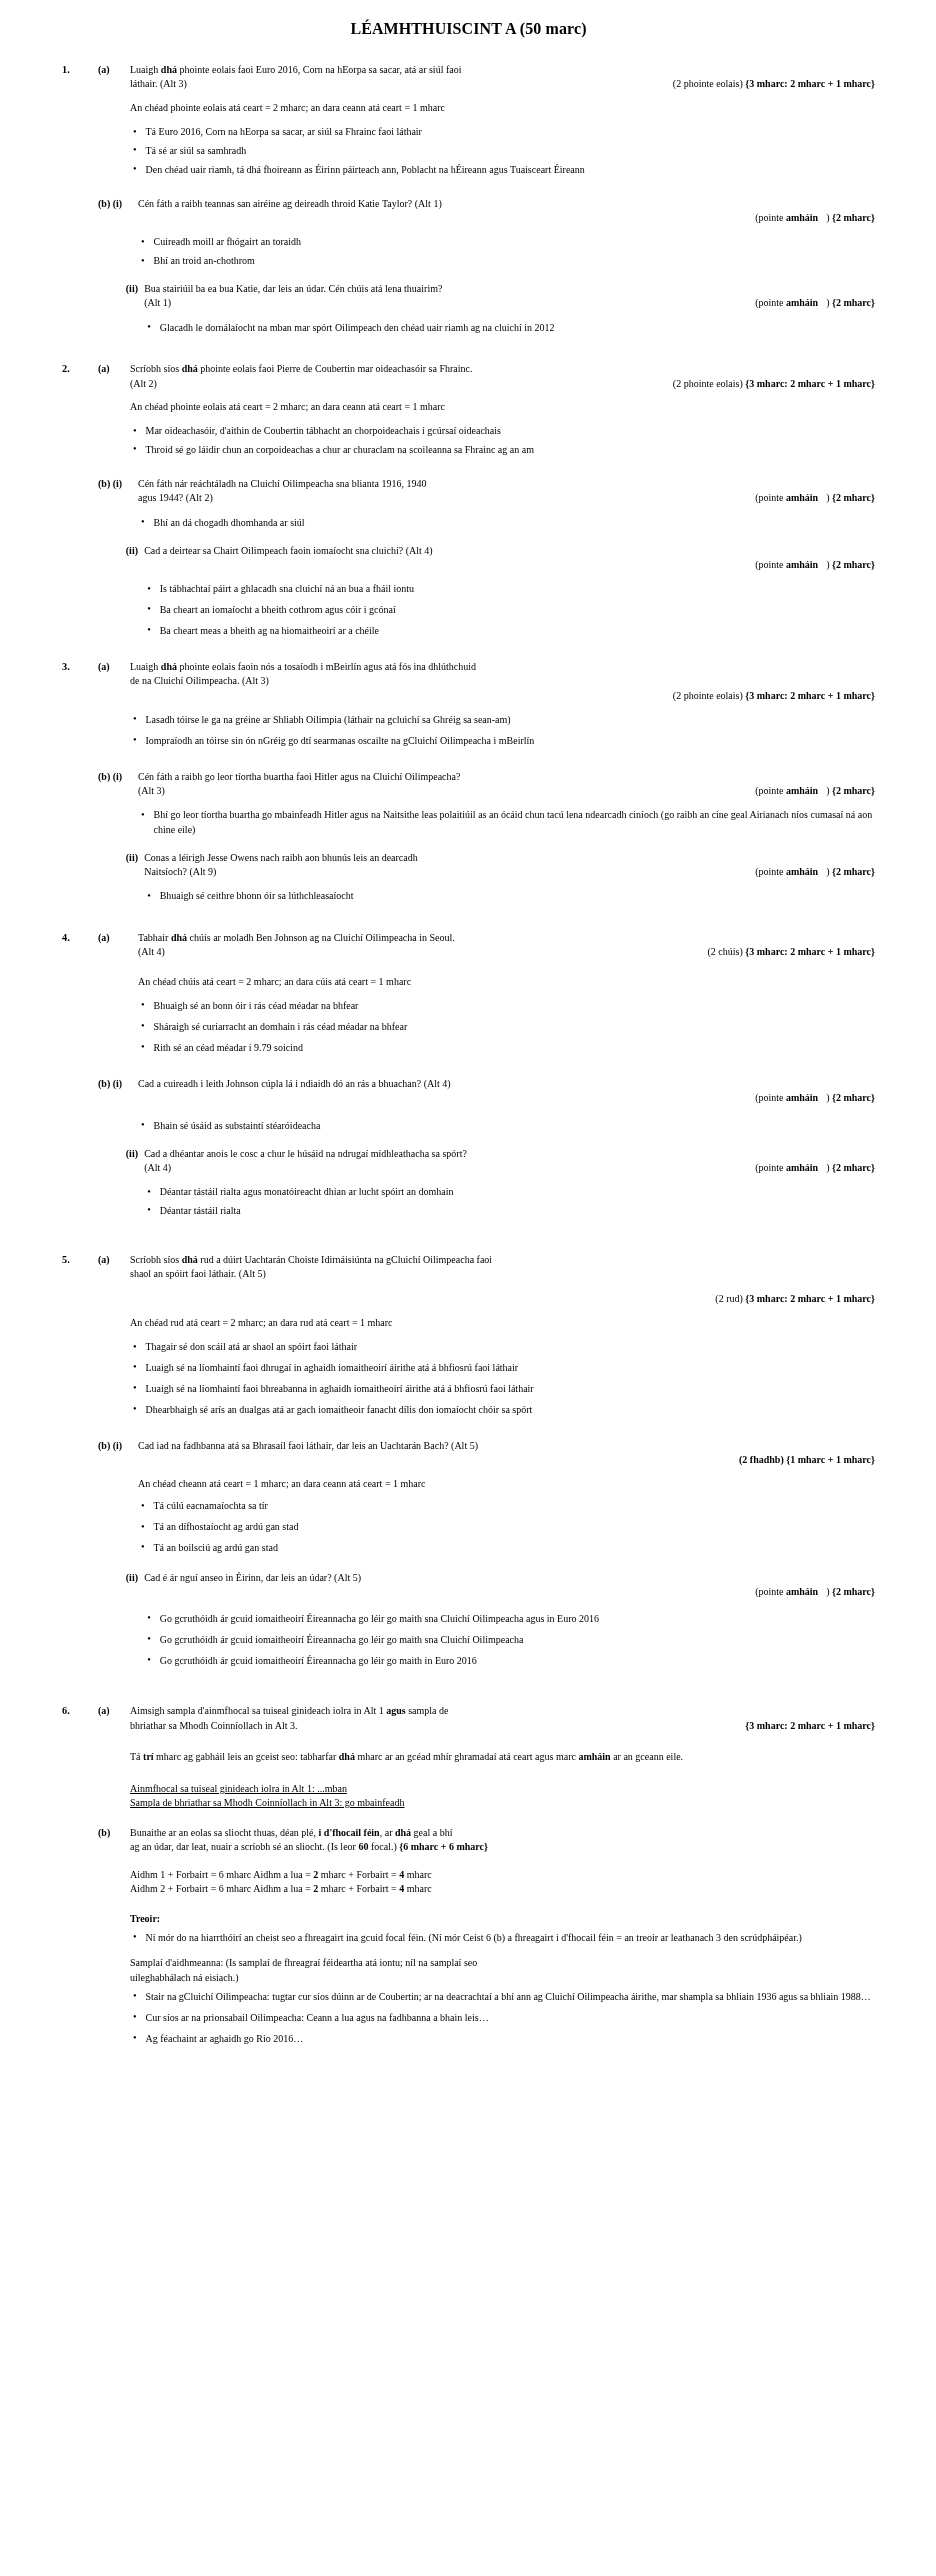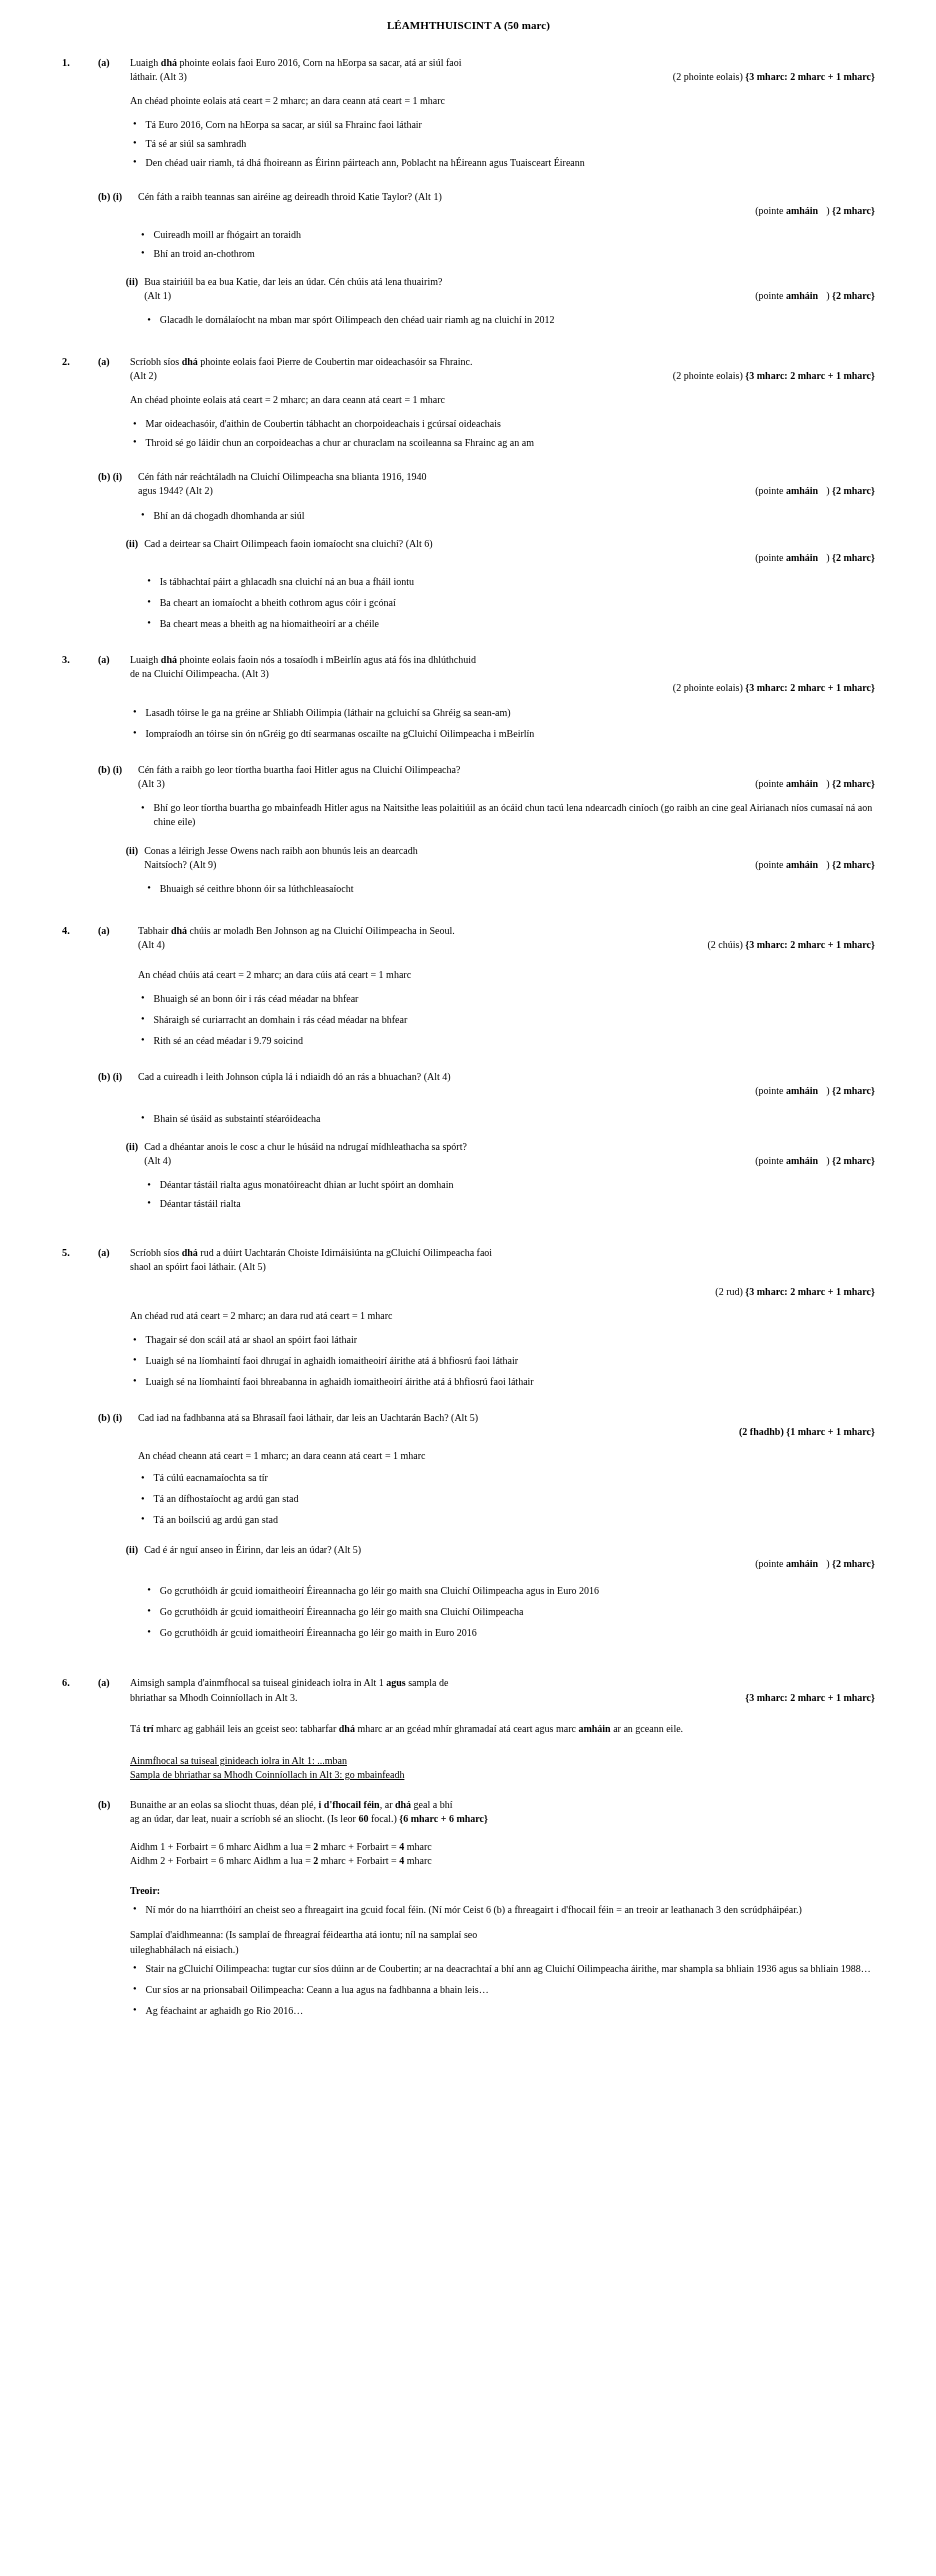--- a/index.html
+++ b/index.html
@@ -18,21 +18,21 @@
   }
   .page {
     width: 937px;
     box-sizing: border-box;
     padding: 17.5px 62px 20.6px 62px;
     position: relative;
   }
   .doc-title {
     text-align: center;
     font-weight: bold;
-    font-size: 11px;
+    font-size: 16px;
     letter-spacing: 0.1px;
     margin: 0 0 23px 0;
   }
 
   
   .q {
     display: block;
     margin: 0 0 0 0;
   }
   .row {
@@ -213,21 +213,21 @@
         </ul>
       </div>
     </div>
 
     <div class="gap-s"></div>
 
     <div class="row">
       <div class="num blank"></div>
       <div class="part wide" style="text-align:right; padding-right:6.2px;">(ii)</div>
       <div class="body">
-        <span class="stem-line">Cad a deirtear sa Chairt Oilimpeach faoin iomaíocht sna cluichí? (Alt 6)</span>
+        <span class="stem-line">Cad a deirtear sa Chairt Oilimpeach faoin iomaíocht sna cluichí? (Alt 4)</span>
         <span class="right marks"><span class="lite">(pointe </span><span>amháin</span><span class="lite">) </span><span>{2 mharc}</span></span>
         <ul class="pts loose">
           <li>Is tábhachtaí páirt a ghlacadh sna cluichí ná an bua a fháil iontu</li>
           <li>Ba cheart an iomaíocht a bheith cothrom agus cóir i gcónaí</li>
           <li>Ba cheart meas a bheith ag na hiomaitheoirí ar a chéile</li>
         </ul>
       </div>
     </div>
   </div>
 
@@ -348,20 +348,21 @@
       <div class="part">(a)</div>
       <div class="body">
         <span class="stem-line"><span>Scríobh síos </span><b>dhá</b><span> rud a dúirt Uachtarán Choiste Idirnáisiúnta na gCluichí Oilimpeacha faoi</span></span>
         <span class="stem-line">shaol an spóirt faoi láthair. (Alt 5)</span>
         <span class="right marks" style="margin-top:11.3px; display:block;"><span class="lite">(2 rud) </span><span>{3 mharc: 2 mharc + 1 mharc}</span></span>
         <div class="scheme-note">An chéad rud atá ceart = 2 mharc; an dara rud atá ceart = 1 mharc</div>
         <ul class="pts loose">
           <li>Thagair sé don scáil atá ar shaol an spóirt faoi láthair</li>
           <li>Luaigh sé na líomhaintí faoi dhrugaí in aghaidh iomaitheoirí áirithe atá á bhfiosrú faoi láthair</li>
           <li>Luaigh sé na líomhaintí faoi bhreabanna in aghaidh iomaitheoirí áirithe atá á bhfiosrú faoi láthair</li>
+          <li>Dhearbhaigh sé arís an dualgas atá ar gach iomaitheoir fanacht dílis don iomaíocht chóir sa spórt</li>
         </ul>
       </div>
     </div>
 
     <div class="gap-m"></div>
 
     <div class="row">
       <div class="num blank"></div>
       <div class="part wide">(b) (i)</div>
       <div class="body">

